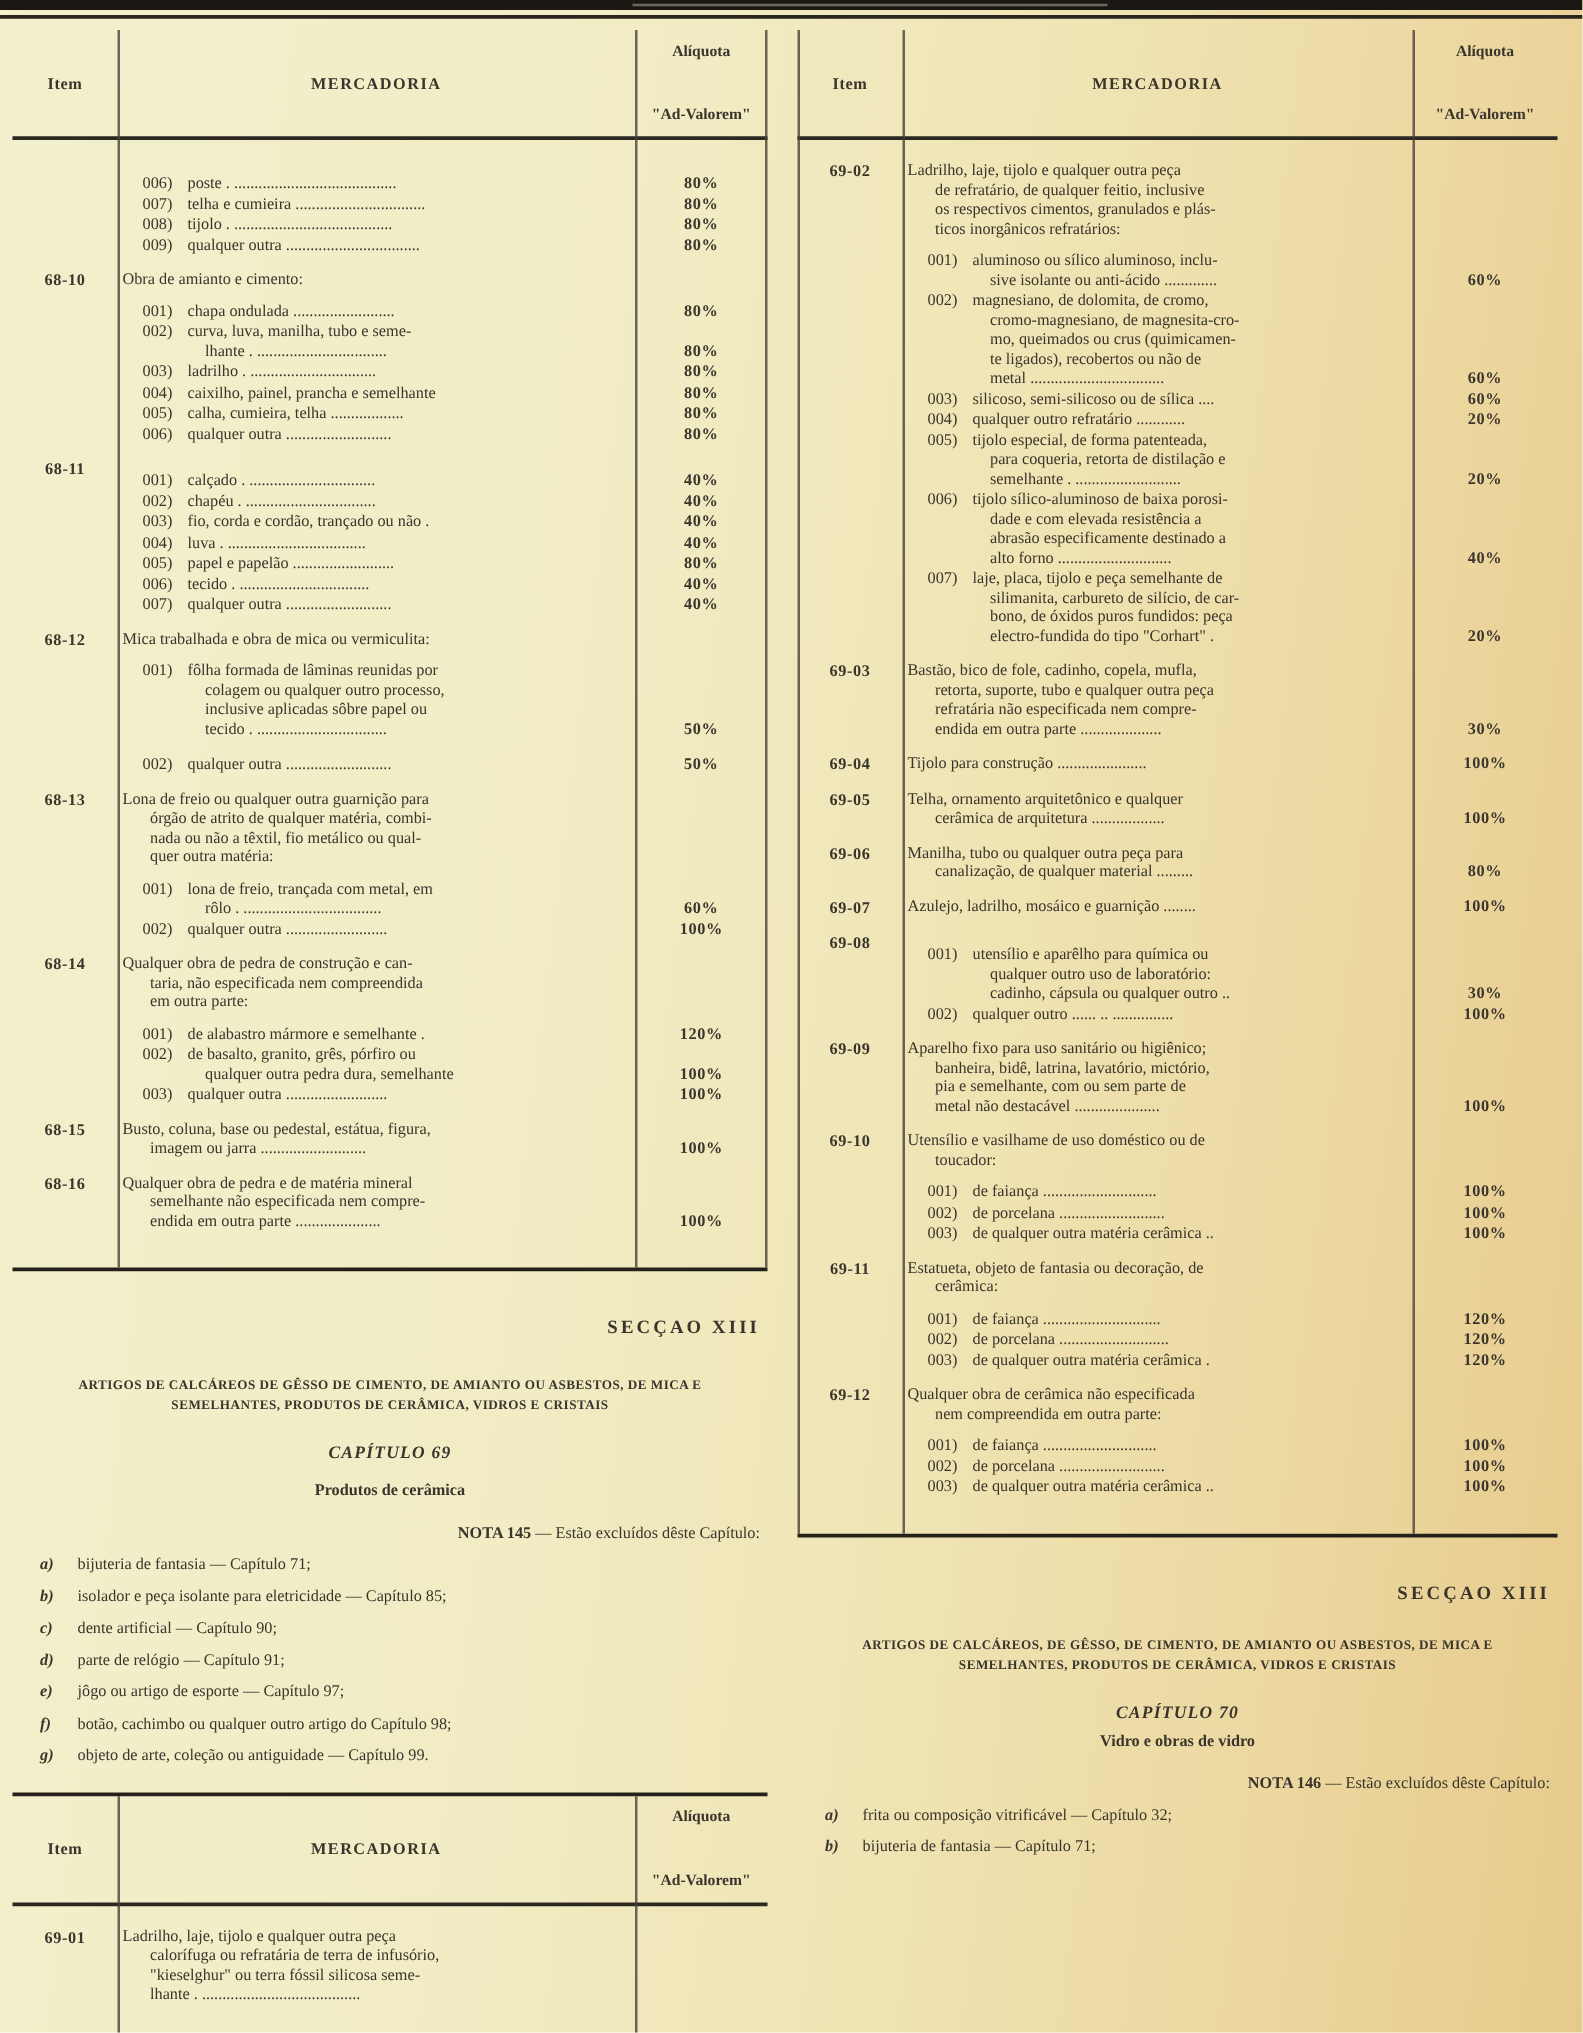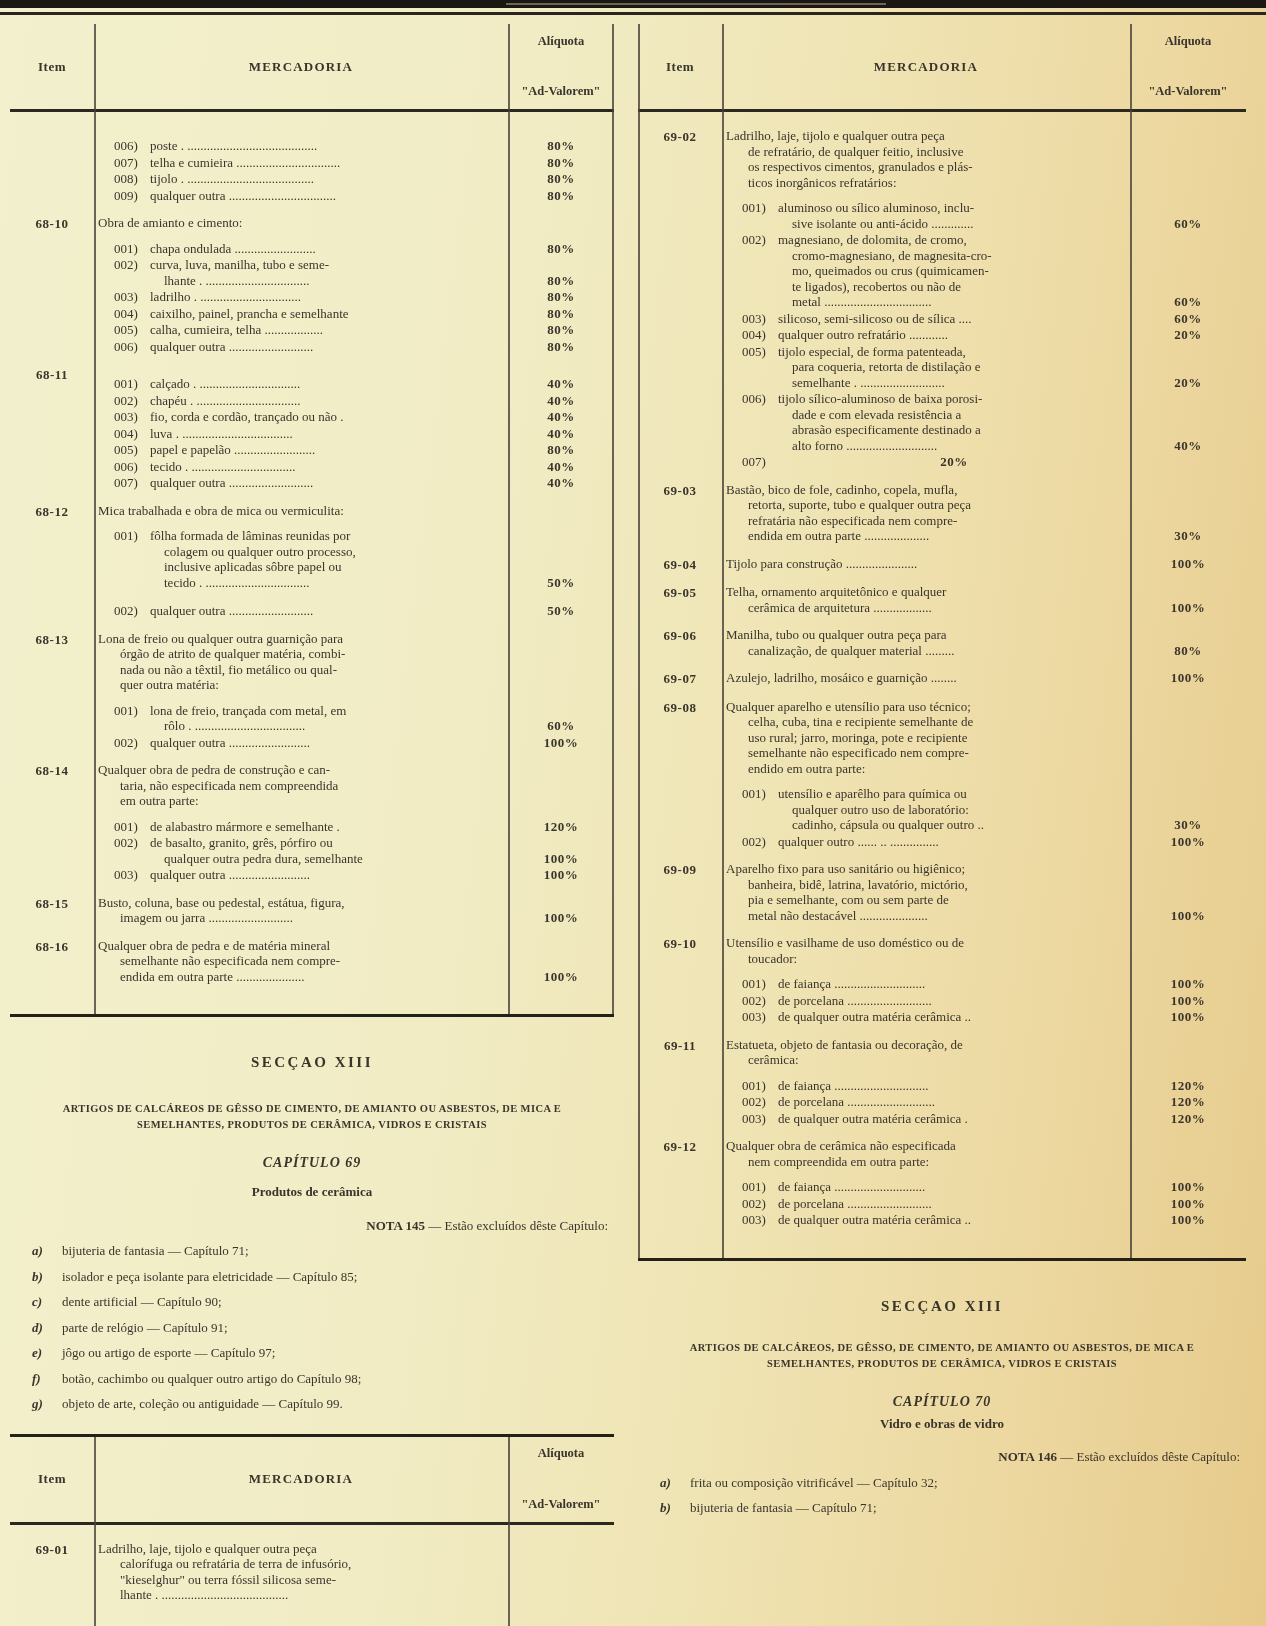--- a/index.html
+++ b/index.html
@@ -44,21 +44,21 @@
   .subs{margin-top:10px;padding-left:18px;}
   .srow{display:grid;grid-template-columns:38px 1fr var(--rate);margin-top:1px;}
   .srow.gap{margin-top:13px;}
   .scode{padding-left:2px;}
   .stext{padding:0 4px 0 14px;text-indent:-14px;white-space:pre-line;}
   .rate{font-weight:700;text-align:center;align-self:end;letter-spacing:.5px;}
   .table.topline{border-top:3px solid #24211b;}
   .table.botline{border-bottom:3px solid #24211b;}
 
   .sec{padding:26px 6px 8px;text-align:center;}
-  .sec-title{font-weight:700;font-size:15px;letter-spacing:2.5px;margin:12px 0 30px;}
+  .sec-title{font-weight:700;font-size:15px;letter-spacing:2.5px;margin:12px 0 30px;text-align:right;}
   .sec-sub{font-weight:700;font-size:10.5px;line-height:16px;letter-spacing:.4px;margin:0 auto 8px;max-width:578px;}
   .sec-chap{font-style:italic;font-weight:700;font-size:14px;letter-spacing:1px;margin:22px 0 6px;text-align:center;}
   .sec-chapsub{font-weight:700;font-size:13px;margin:14px 0 8px;}
   .note{text-align:right;margin:18px 0 4px 2px;}
   .note-label{font-weight:700;}
   .note-items{text-align:left;}
   .note-item{display:flex;margin:10px 0 0 16px;}
   .nl{font-style:italic;font-weight:700;width:30px;flex:0 0 30px;}
   .col-right .sec-title{margin-bottom:26px;}
   .col-right .sec-chapsub{margin-top:6px;}
@@ -427,20 +427,24 @@
               <div class="srow">
                 <div class="scode">006)</div>
                 <div class="stext">tijolo sílico-aluminoso de baixa porosi-
 dade e com elevada resistência a
 abrasão especificamente destinado a
 alto forno ............................</div>
                 <div class="rate">40%</div>
               </div>
               <div class="srow">
                 <div class="scode">007)</div>
+                <div class="stext">laje, placa, tijolo e peça semelhante de
+silimanita, carbureto de silício, de car-
+bono, de óxidos puros fundidos: peça
+electro-fundida do tipo "Corhart" .</div>
                 <div class="rate">20%</div>
               </div>
             </div>
           </div>
         </div>
         <div class="entry">
           <div class="c-item">69-03</div>
           <div class="c-main">
             <div class="drow">
               <div class="dtext">Bastão, bico de fole, cadinho, copela, mufla,
@@ -485,28 +489,20 @@
           <div class="c-main">
             <div class="drow">
               <div class="dtext">Azulejo, ladrilho, mosáico e guarnição ........</div>
               <div class="rate">100%</div>
             </div>
           </div>
         </div>
         <div class="entry">
           <div class="c-item">69-08</div>
           <div class="c-main">
-            <div class="drow">
-              <div class="dtext">Qualquer aparelho e utensílio para uso técnico;
-celha, cuba, tina e recipiente semelhante de
-uso rural; jarro, moringa, pote e recipiente
-semelhante não especificado nem compre-
-endido em outra parte:</div>
-              <div class="rate"></div>
-            </div>
             <div class="subs">
               <div class="srow">
                 <div class="scode">001)</div>
                 <div class="stext">utensílio e aparêlho para química ou
 qualquer outro uso de laboratório:
 cadinho, cápsula ou qualquer outro ..</div>
                 <div class="rate">30%</div>
               </div>
               <div class="srow">
                 <div class="scode">002)</div>

